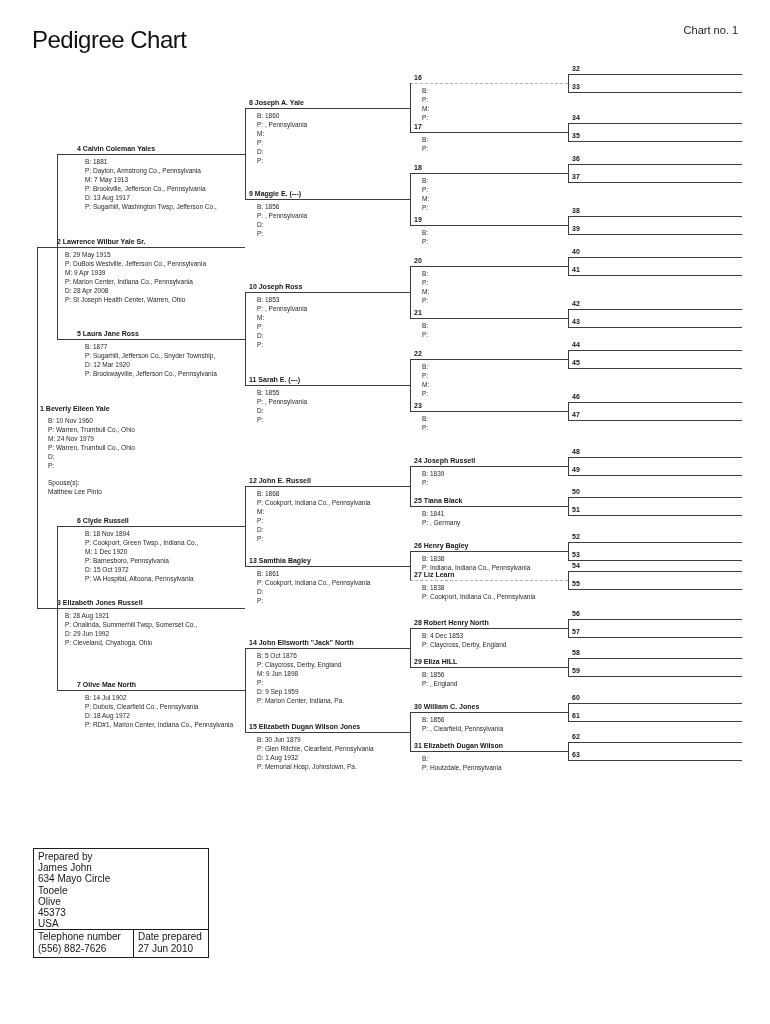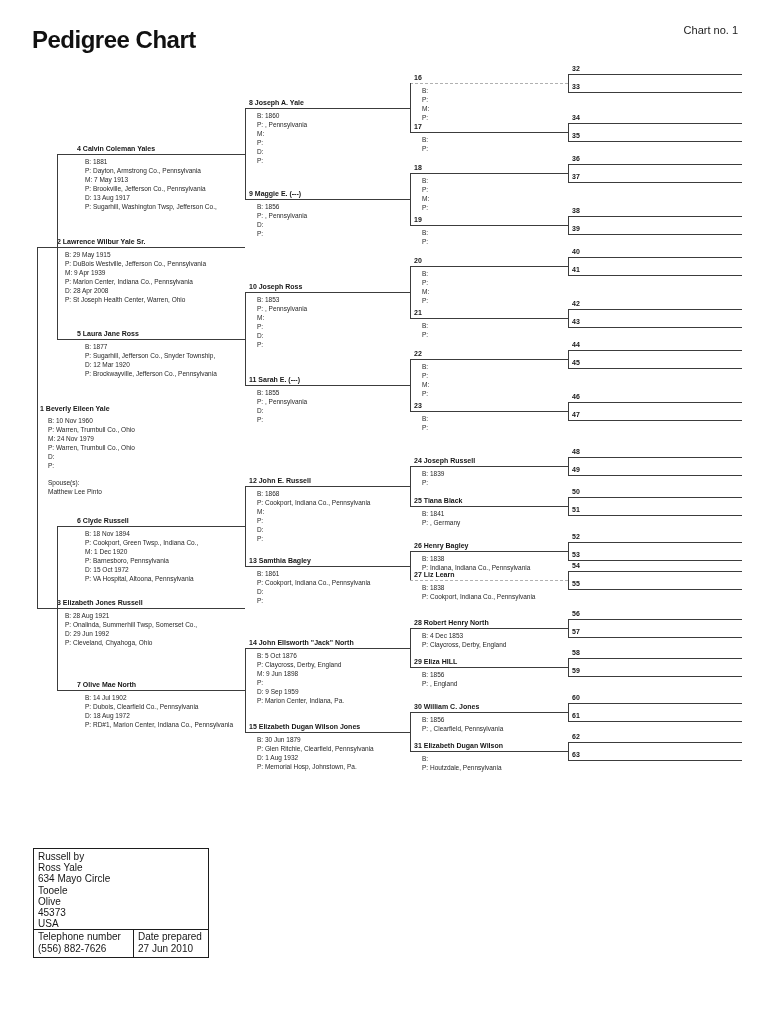--- a/index.html
+++ b/index.html
@@ -1,18 +1,18 @@
 <!DOCTYPE html>
 <html><head>
 <meta charset="utf-8">
 <style>
   html,body{margin:0;padding:0;background:#888;}
   .page{position:relative;width:770px;height:1024px;background:#ffffff;overflow:hidden;
         font-family:"Liberation Sans",sans-serif;color:#111;margin:0 auto;}
-  .title{position:absolute;left:32px;top:26px;font-size:24px;font-weight:bold;letter-spacing:-0.5px;}
+  .title{position:absolute;left:32px;top:26px;font-size:24px;font-weight:normal;letter-spacing:-0.5px;}
   .chartno{position:absolute;right:32px;top:24px;font-size:11px;color:#222;}
   .hline{position:absolute;height:0;border-top:1px solid #3c3c3c;}
   .hline.dashed{border-top:1px dashed #b0b0b0;}
   .vline{position:absolute;width:0;border-left:1px solid #3c3c3c;}
   .pname{position:absolute;font-size:7px;font-weight:bold;line-height:10px;height:10px;white-space:nowrap;color:#161616;}
   .pfield{position:absolute;font-size:6.5px;line-height:9px;white-space:nowrap;color:#262626;}
   .footer{position:absolute;left:33px;top:848px;width:174px;height:108px;border:1px solid #1d1d1d;font-size:10px;background:#fff;}
   .frow{padding-left:4px;line-height:11.2px;color:#161616;}
   .frow.first{padding-top:2px;}
   .fbottom{position:absolute;left:0;right:0;bottom:0;height:27px;border-top:1px solid #1d1d1d;display:flex;justify-content:flex-end;}
@@ -298,22 +298,22 @@
       <div class="vline" style="left: 568px; top: 497px; height: 18px;"></div>
       <div class="vline" style="left: 568px; top: 542px; height: 18px;"></div>
       <div class="vline" style="left: 568px; top: 571px; height: 18px;"></div>
       <div class="vline" style="left: 568px; top: 619px; height: 18px;"></div>
       <div class="vline" style="left: 568px; top: 658px; height: 18px;"></div>
       <div class="vline" style="left: 568px; top: 703px; height: 18px;"></div>
       <div class="vline" style="left: 568px; top: 742px; height: 18px;"></div>
     </div>
 
   <div class="footer">
-    <div class="frow first">Russell by</div>
-    <div class="frow">Ross Yale</div>
+    <div class="frow first">Prepared by</div>
+    <div class="frow">James John</div>
     <div class="frow">634 Mayo Circle</div>
     <div class="frow">Tooele</div>
     <div class="frow">Olive</div>
     <div class="frow">45373</div>
     <div class="frow">USA</div>
     <div class="fbottom">
       <div class="fcell fcell-left">
         <div>Telephone number</div>
         <div>(556) 882-7626</div>
       </div>

